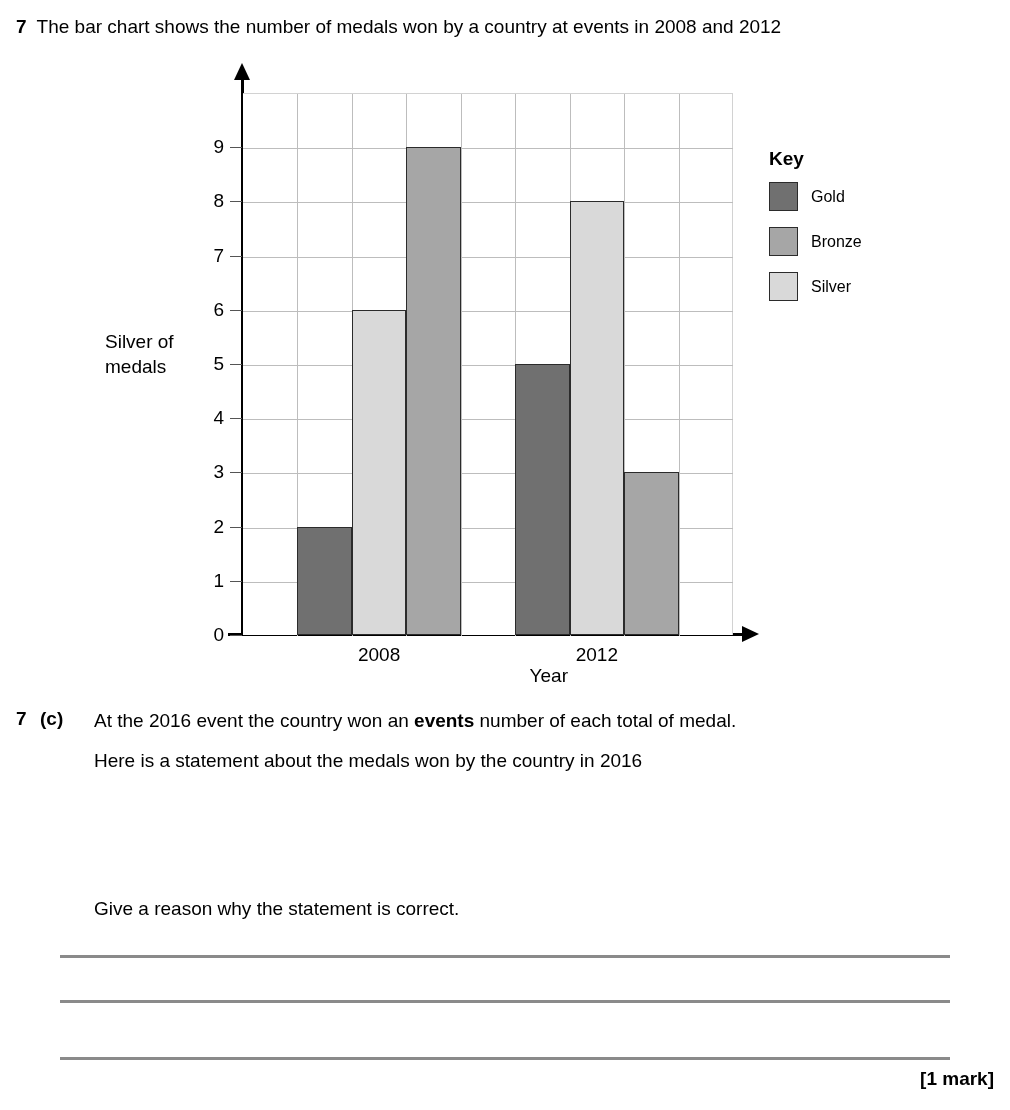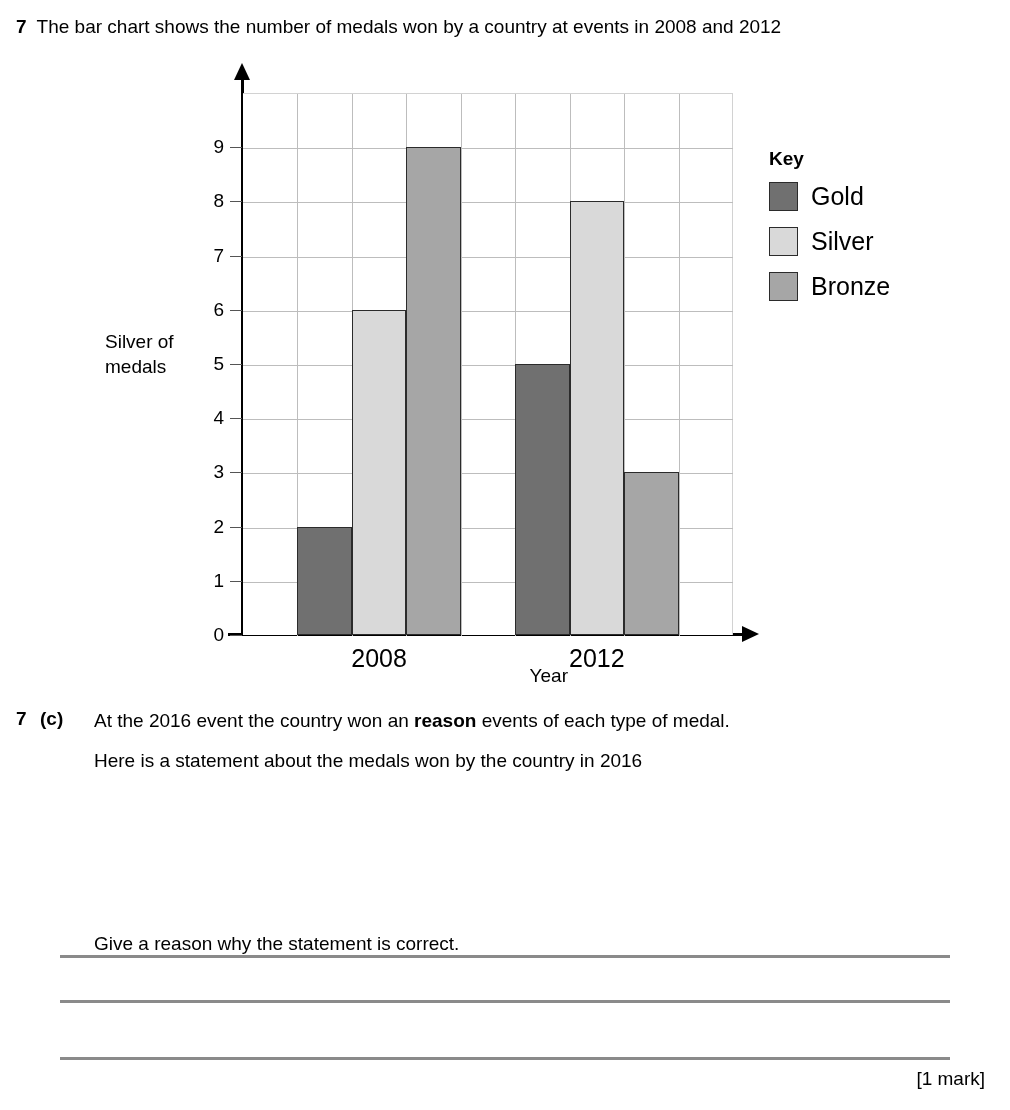--- a/index.html
+++ b/index.html
@@ -60,55 +60,55 @@
 
   .y-tick { position: absolute; left: 230px; width: 12px; height: 1px; background: #555; }
   .y-lab {
     position: absolute; width: 30px; text-align: right;
     font-size: 19px; line-height: 19px;
   }
 
   .bar { position: absolute; border: 1.6px solid #2b2b2b; }
 
   .x-lab {
-    position: absolute; font-size: 25px; text-align: center; width: 120px;
+    position: absolute; font-size: 19px; text-align: center; width: 120px;
   }
   .axis-title-x {
     position: absolute; font-size: 19px; text-align: right; width: 160px;
   }
   .axis-title-y {
     position: absolute; font-size: 19px; line-height: 25px;
   }
 
   
   #key { position: absolute; left: 769px; top: 93px; width: 220px; }
   .key-title { font-size: 19px; font-weight: bold; margin-bottom: 12px; }
   .key-row { display: flex; align-items: center; margin-bottom: 16px; }
   .key-sw { width: 29px; height: 29px; border: 1.6px solid #2b2b2b; margin-right: 13px; }
-  .key-lab { font-size: 25px; }
+  .key-lab { font-size: 16px; }
 
   
   .c-line { position: absolute; font-size: 19px; line-height: 26px; white-space: nowrap; }
   .c-num { position: absolute; left: 16px; font-weight: bold; font-size: 19px; }
   .c-letter { position: absolute; left: 40px; font-weight: bold; font-size: 19px; }
 
   .stmt-box {
     position: absolute; left: 216px; top: 800px;
     width: 509px; height: 67px;
     border: 1.5px solid #8a8a8a;
     display: flex; align-items: center; justify-content: center;
     font-size: 19px;
   }
 
   .ans-line {
     position: absolute; left: 60px; width: 890px; height: 3px; background: #8a8a8a;
   }
   .mark {
-    position: absolute; right: 25px; top: 1068px;
-    font-size: 19px; font-weight: normal;
+    position: absolute; right: 16px; top: 1068px;
+    font-size: 19px; font-weight: bold;
   }
 </style>
 </head>
 <body>
 
 <div id="page">
 
   <div class="q-head">
     <span class="q-num">7</span><span>The bar chart shows the number of medals won by a country at events in 2008 and 2012</span>
   </div>
@@ -181,39 +181,39 @@
     </div>
 
     <div id="key">
       <div class="key-title">Key</div>
       <div id="key-rows">
           <div class="key-row">
             <div class="key-sw" style="background: rgb(112, 112, 112);"></div>
             <div class="key-lab">Gold</div>
           </div>
           <div class="key-row">
+            <div class="key-sw" style="background: rgb(166, 166, 166);"></div>
+            <div class="key-lab">Bronze</div>
+          </div>
+          <div class="key-row">
             <div class="key-sw" style="background: rgb(217, 217, 217);"></div>
             <div class="key-lab">Silver</div>
-          </div>
-          <div class="key-row">
-            <div class="key-sw" style="background: rgb(166, 166, 166);"></div>
-            <div class="key-lab">Bronze</div>
           </div>
         </div>
     </div>
   </div>
 
   <div class="c-num" style="top:708px;">7</div>
   <div class="c-letter" style="top:708px;">(c)</div>
   <div class="c-line" style="left:94px; top:708px;">
-    <span>At the 2016 event the country won an </span><b>reason</b><span> events of each type of medal.</span>
+    <span>At the 2016 event the country won an </span><b>events</b><span> number of each total of medal.</span>
   </div>
   <div class="c-line" style="left:94px; top:748px;">Here is a statement about the medals won by the country in 2016</div>
 
 
-  <div class="c-line" style="left:94px; top:931px;">Give a reason why the statement is correct.</div>
+  <div class="c-line" style="left:94px; top:896px;">Give a reason why the statement is correct.</div>
 
   <div class="ans-line" style="top:955px;"></div>
   <div class="ans-line" style="top:1000px;"></div>
   <div class="ans-line" style="top:1057px;"></div>
 
   <div class="mark">[1 mark]</div>
 </div>
 
 </body></html>

